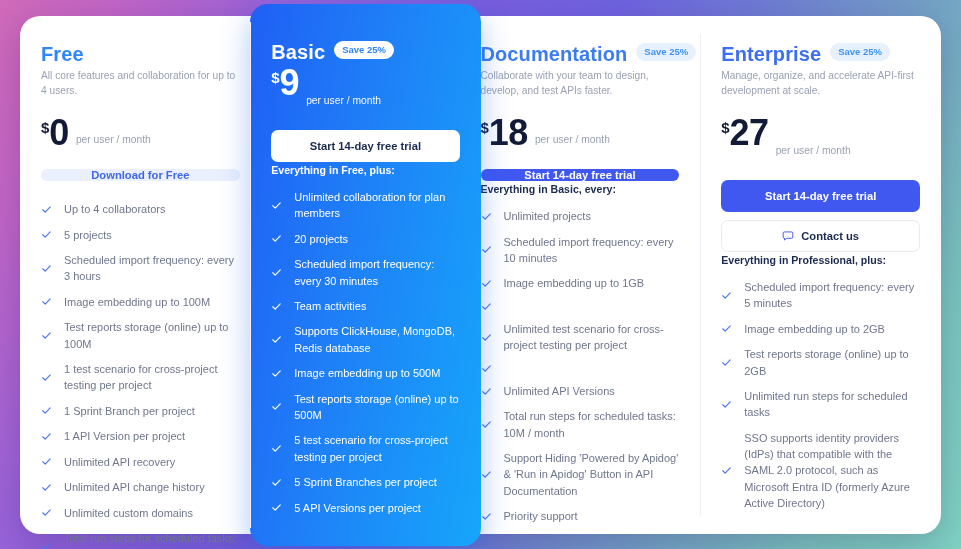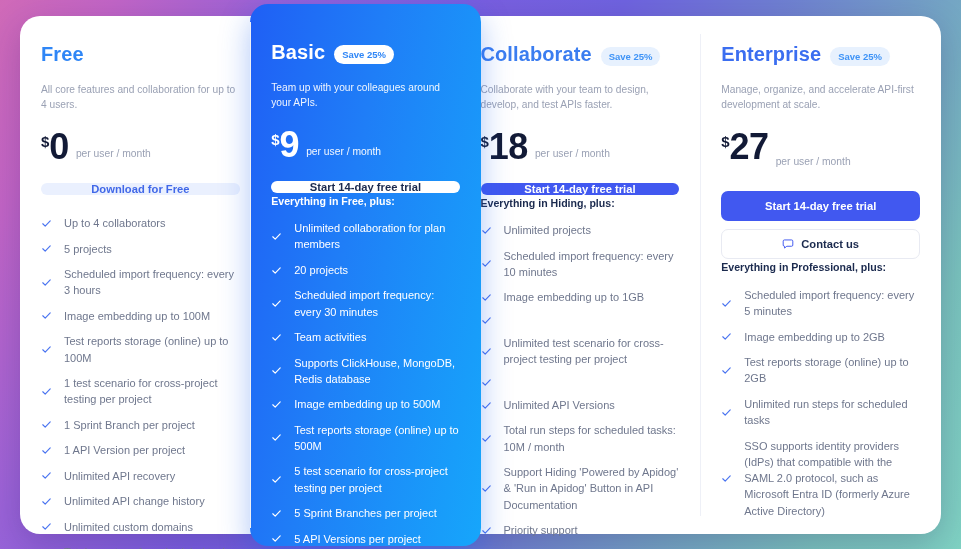--- a/index.html
+++ b/index.html
@@ -69,23 +69,23 @@
     background: linear-gradient(100deg, #1f5ff5 0%, #1f7ef7 42%, #16a6fb 100%);
     box-shadow: 0 12px 30px rgba(25, 95, 235, .35);
     z-index: 5;
     overflow: hidden;
   }
   .spacer-card { flex: 1 1 0; }
 
   
   .plan-head {
     display: flex;
-    align-items: flex-end;
+    align-items: flex-start;
     gap: 9px;
-    margin-bottom: 16px;
+    margin-bottom: 2px;
     flex-wrap: nowrap;
   }
   .plan-name {
     font-size: 20px;
     font-weight: 700;
     letter-spacing: .1px;
     white-space: nowrap;
   }
   .plan-free    .plan-name { color: #2f86f6; }
   .plan-basic   .plan-name { color: #ffffff; }
@@ -318,31 +318,31 @@
           </span>
           <span class="feat-text">Total run steps for scheduled tasks: 10K / month</span>
         </li>
       </ul>
   </div>
 
   <div class="spacer-card"></div>
 
   <div class="card plan-pro">
     <div class="plan-head">
-      <span class="plan-name">Collaborate</span>
+      <span class="plan-name">Documentation</span>
       <span class="badge">Save 25%</span>
     </div>
     <div class="tagline">Collaborate with your team to design, develop, and test APIs faster.</div>
     <div class="price-row">
       <span class="currency">$</span>
       <span class="amount">18</span>
       <span class="per">per user / month</span>
     </div>
     <button class="btn btn-solid">Start 14-day free trial</button>
-    <div class="everything">Everything in Hiding, plus:</div>
+    <div class="everything">Everything in Basic, every:</div>
     <ul class="features">
         <li>
           <span class="check" style="color: rgb(74, 116, 240);">
             <svg viewBox="0 0 16 16" fill="none" stroke="currentColor" stroke-width="1.7" stroke-linecap="round" stroke-linejoin="round">
               <path d="M2.6 8.4 6.1 11.8 13.4 4.3"></path>
             </svg>
           </span>
           <span class="feat-text">Unlimited projects</span>
         </li>
         <li>
@@ -481,21 +481,20 @@
           <span class="feat-text">SSO supports identity providers (IdPs) that compatible with the SAML 2.0 protocol, such as Microsoft Entra ID (formerly Azure Active Directory)</span>
         </li>
       </ul>
   </div>
 
   <div class="card featured plan-basic">
     <div class="plan-head">
       <span class="plan-name">Basic</span>
       <span class="badge">Save 25%</span>
     </div>
-    <div class="tagline">Team up with your colleagues around your APIs.</div>
     <div class="price-row">
       <span class="currency">$</span>
       <span class="amount">9</span>
       <span class="per">per user / month</span>
     </div>
     <button class="btn btn-white">Start 14-day free trial</button>
     <div class="everything">Everything in Free, plus:</div>
     <ul class="features">
         <li>
           <span class="check" style="color: rgb(255, 255, 255);">

